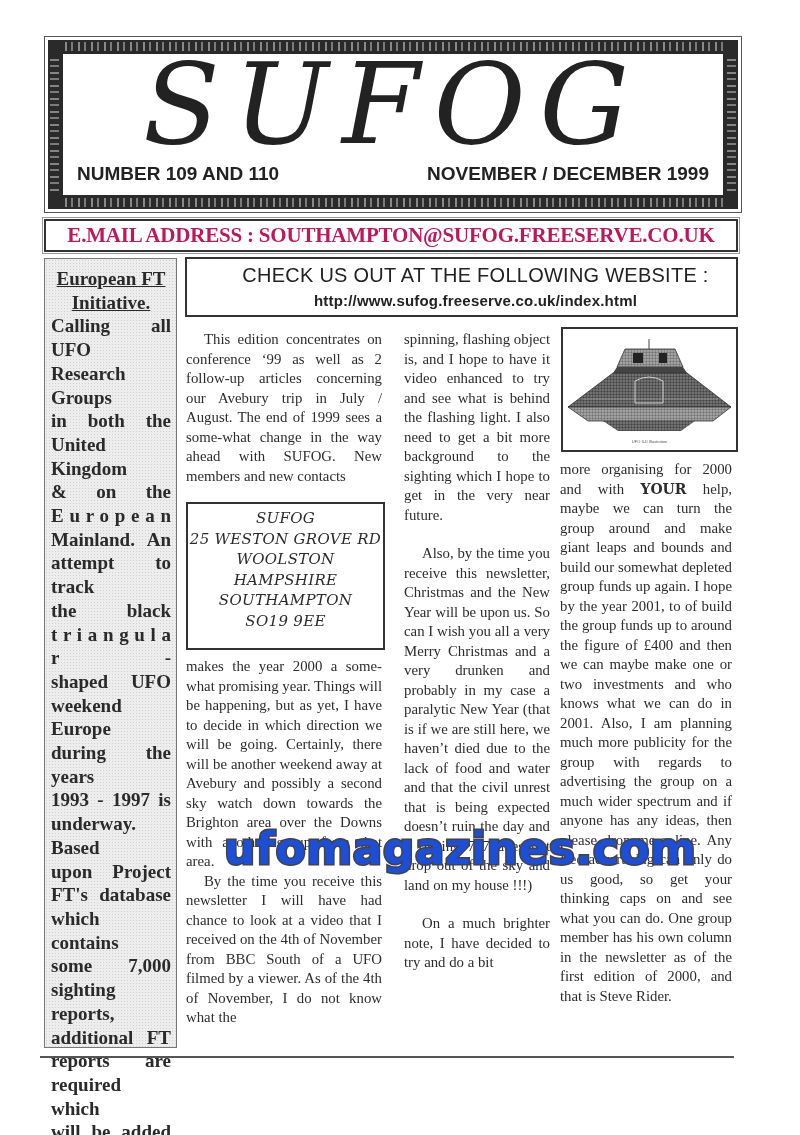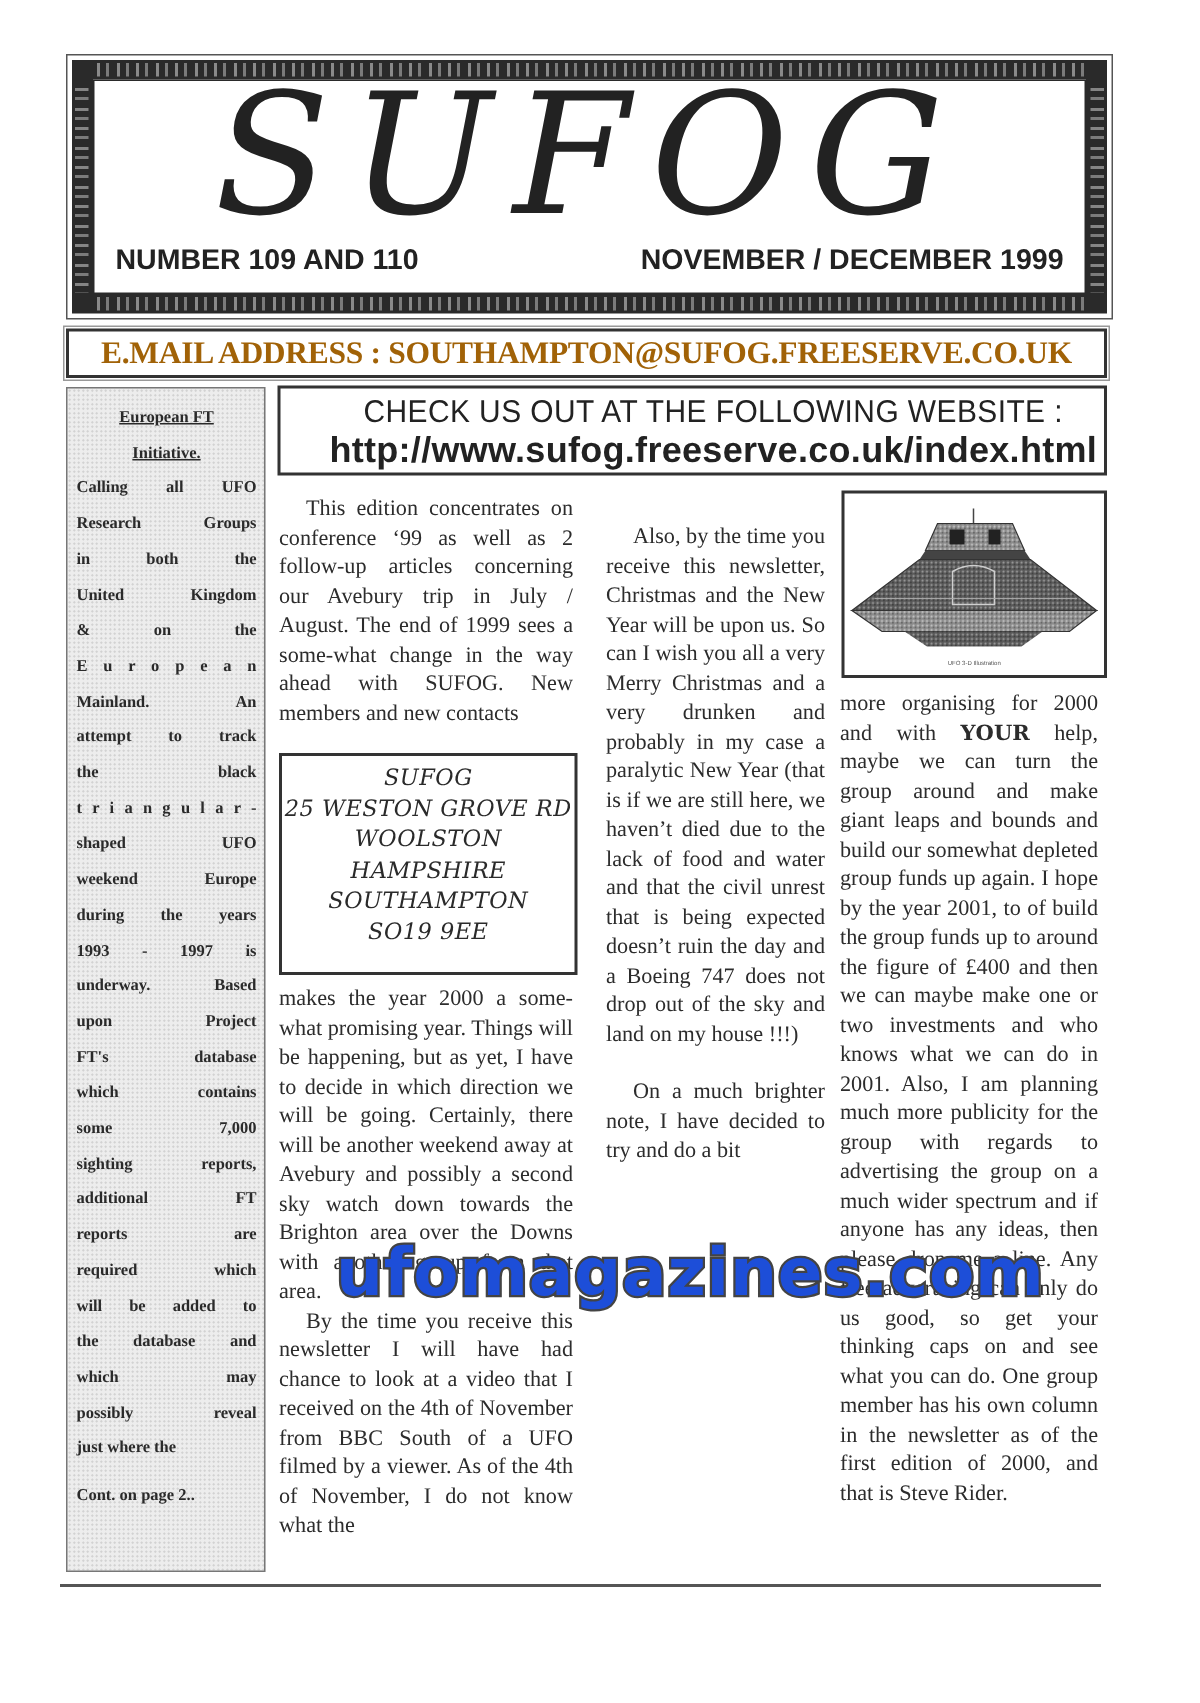--- a/index.html
+++ b/index.html
@@ -44,48 +44,48 @@
     font-family: "Liberation Sans", sans-serif; font-weight: bold; font-size: 19px; color: #222;
   }
   .issue-number { left: 14px; }
   .issue-date { right: 14px; }
 
   
   .email-bar {
     position: absolute; left: 44px; top: 219px; width: 694px; height: 33px;
     border: 2px solid #333; outline: 1px solid #999; outline-offset: 1px;
     text-align: center; font-family: "Liberation Serif", serif; font-weight: bold;
-    font-size: 21px; line-height: 29px; color: #a16207; white-space: nowrap; letter-spacing: -0.2px;
+    font-size: 21px; line-height: 29px; color: #be185d; white-space: nowrap; letter-spacing: -0.2px;
   }
 
   
   .sidebar {
     position: absolute; left: 44px; top: 258px; width: 133px; height: 790px;
     border: 1px solid #777;
     background-color: #ededed;
     background-image: radial-gradient(#d0d0d0 0.6px, transparent 0.7px);
     background-size: 3px 3px;
     padding: 8px 5px 0 6px;
-    font-family: "Liberation Serif", serif; font-weight: bold; font-size: 11px; line-height: 23.7px;
+    font-family: "Liberation Serif", serif; font-weight: bold; font-size: 19px; line-height: 23.7px;
     color: #2a2a2a;
   }
   .sidebar-title { text-align: center; text-decoration: underline; }
   .sidebar-body { text-align: justify; text-align-last: justify; }
   .sidebar-body .line { display: block; text-align: justify; text-align-last: justify; }
   .sidebar-body .line.last { text-align-last: left; }
   .sidebar-cont { margin-top: 8px; }
 
   
   .website-box {
     position: absolute; left: 185px; top: 257px; width: 553px; height: 60px;
     border: 2px solid #333; text-align: center;
     font-family: "Liberation Sans", sans-serif; color: #222; padding-left: 28px;
   }
   .website-heading { font-size: 21px; line-height: 26px; margin-top: 3px; letter-spacing: 0.3px; transform: scaleX(0.95); }
-  .website-url { font-size: 24px; font-weight: bold; line-height: 26px; letter-spacing: 0.2px; }
+  .website-url { font-size: 15px; font-weight: bold; line-height: 26px; letter-spacing: 0.2px; }
 
   
   .col {
     position: absolute; font-family: "Liberation Serif", serif; font-size: 14.8px; line-height: 19.5px;
     color: #2c2c2c; text-align: justify;
   }
   .col p { text-align: justify; }
   .col .indent { text-indent: 18px; }
   .col1 { left: 186px; top: 330px; width: 196px; }
   .col1b { left: 186px; top: 657px; width: 196px; }
@@ -194,20 +194,21 @@
   <div>SOUTHAMPTON</div>
   <div>SO19 9EE</div>
 </div>
 
 <div class="col col1b">
   <p>makes the year 2000 a some-what promising year. Things will be happening, but as yet, I have to decide in which direction we will be going. Certainly, there will be another weekend away at Avebury and possibly a second sky watch down towards the Brighton area over the Downs with another group from that area.</p>
   <p class="indent">By the time you receive this newsletter I will have had chance to look at a video that I received on the 4th of November from BBC South of a UFO filmed by a viewer. As of the 4th of November, I do not know what the</p>
 </div>
 
 <div class="col col2">
+  <p>spinning, flashing object is, and I hope to have it video enhanced to try and see what is behind the flashing light. I also need to get a bit more background to the sighting which I hope to get in the very near future.</p>
   <div class="para-gap"></div>
   <p class="indent">Also, by the time you receive this newsletter, Christmas and the New Year will be upon us. So can I wish you all a very Merry Christmas and a very drunken and probably in my case a paralytic New Year (that is if we are still here, we haven’t died due to the lack of food and water and that the civil unrest that is being expected doesn’t ruin the day and a Boeing 747 does not drop out of the sky and land on my house !!!)</p>
   <div class="para-gap"></div>
   <p class="indent">On a much brighter note, I have decided to try and do a bit</p>
 </div>
 
 <div class="ufo-image">
   <svg width="173" height="121" viewBox="0 0 173 121">
     <defs>
       <pattern id="grain" width="3" height="3" patternUnits="userSpaceOnUse">

